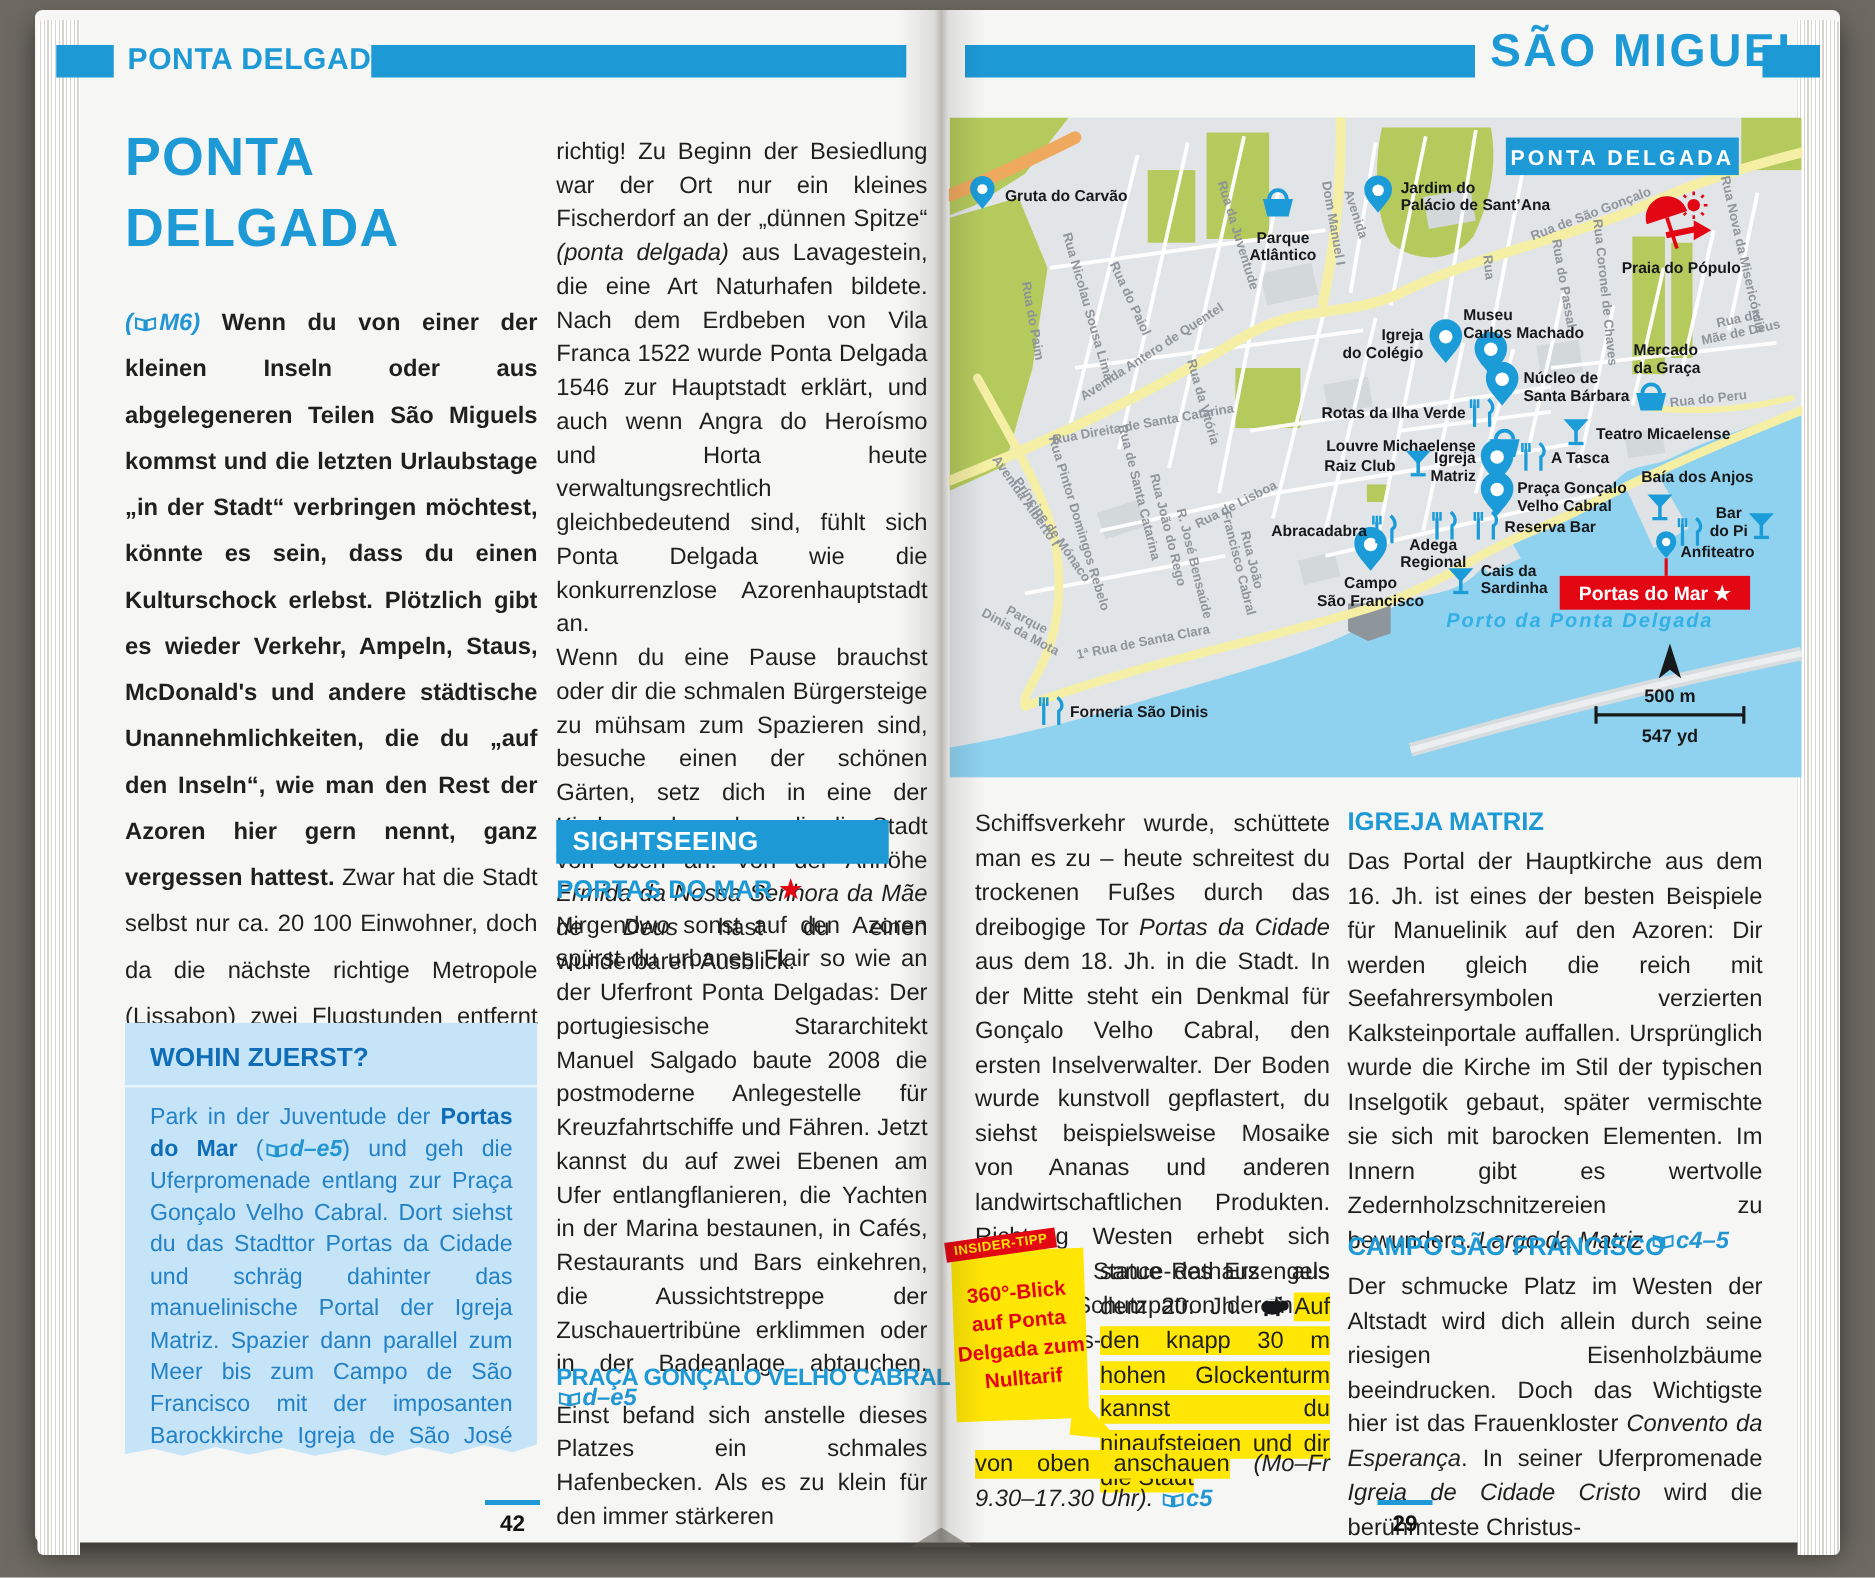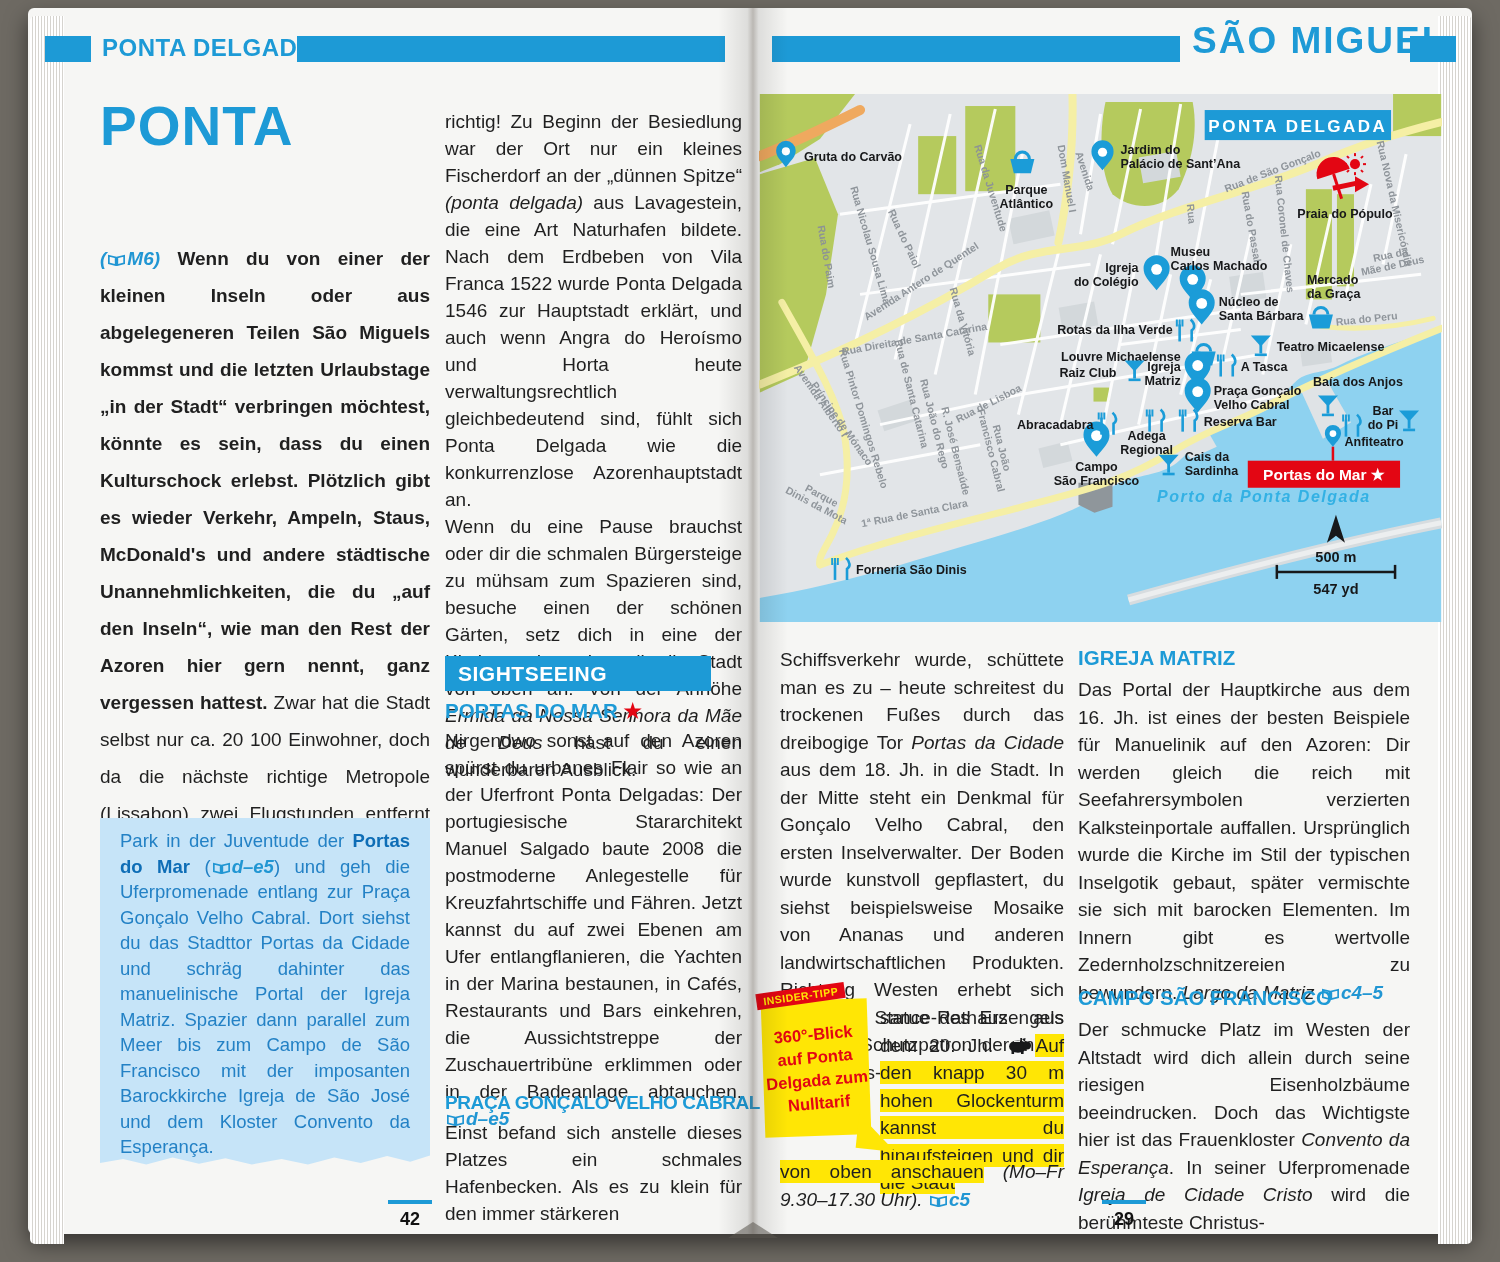--- a/index.html
+++ b/index.html
@@ -11,21 +11,21 @@
   .spine{position:absolute;left:718px;top:8px;width:70px;height:1226px;
     background:linear-gradient(90deg,rgba(0,0,0,0) 0%,rgba(0,0,0,.10) 42%,rgba(90,82,74,.38) 50%,rgba(0,0,0,.10) 58%,rgba(0,0,0,0) 100%);}
   .spine-notch{position:absolute;left:728px;top:1222px;width:50px;height:16px;background:#5a554f;clip-path:polygon(0 100%,50% 0,100% 100%);opacity:.55;}
 
   
   .hsq{position:absolute;background:#1d9ad6;}
   .hbar{position:absolute;background:#1d9ad6;}
   .htext{position:absolute;color:#1d9ad6;font-weight:bold;letter-spacing:.5px;}
 
   
-  .bigtitle{position:absolute;left:100px;top:98px;color:#1d9ad6;font-weight:bold;font-size:55px;line-height:57px;letter-spacing:1px;}
+  .bigtitle{position:absolute;left:100px;top:98px;color:#1d9ad6;font-weight:bold;font-size:43px;line-height:57px;letter-spacing:1px;}
 
   .col{position:absolute;text-align:justify;color:#1f1f1f;font-size:19px;line-height:37px;}
   .col p{margin:0;}
   .bold{font-weight:bold;}
   .mapref{color:#2196d3;font-style:italic;font-weight:bold;white-space:nowrap;}
   .mapref.normalw{font-weight:bold;}
   .bico{width:17px;height:12px;vertical-align:-1px;margin:0 2px;}
   .bico path{fill:none;stroke:currentColor;stroke-width:2;}
 
   
@@ -65,30 +65,32 @@
 <div class="spread"></div>
 <div class="stack left"></div>
 <div class="stack right"></div>
 
 <div class="hsq" style="left:45px;top:36px;width:46px;height:26px;"></div>
 <div class="htext" style="left:102px;top:34px;font-size:24px;">PONTA DELGADA</div>
 <div class="hbar" style="left:297px;top:36px;width:428px;height:26px;"></div>
 
 <div class="bigtitle">
   <div>PONTA</div>
+  <div>DELGADA</div>
 </div>
 
 <div class="col" style="left:100px;top:240px;width:330px;">
   <p><span class="mapref"><span>(</span><svg class="bico" viewBox="0 0 20 14">
           <path d="M1,2 L9,4 L9,13 L1,11 Z M19,2 L11,4 L11,13 L19,11 Z"></path>
         </svg><span>M6</span><span>) </span></span><span class="bold">Wenn du von einer der kleinen Inseln oder aus abgelegeneren Teilen São Miguels kommst und die letzten Urlaubstage „in der Stadt“ verbringen möchtest, könnte es sein, dass du einen Kulturschock erlebst. Plötzlich gibt es wieder Verkehr, Ampeln, Staus, McDonald's und andere städtische Unannehmlichkeiten, die du „auf den Inseln“, wie man den Rest der Azoren hier gern nennt, ganz vergessen hattest.</span>
   <span>Zwar hat die Stadt selbst nur ca. 20 100 Einwohner, doch da die nächste richtige Metropole (Lissabon) zwei Flugstunden entfernt liegt, hat sich Ponta Delgada zum urbanen Zentrum der Azoren entwickelt. Wenn du mal wieder richtig ausgehen und etwas Auswahl beim Shoppen oder Speisen haben möchtest, dann bist du hier</span></p>
 </div>
 
 <div class="bluebox">
+  <div class="bb-head">WOHIN ZUERST?</div>
   <div class="bb-body">
     <span>Park in der Juventude der </span><span class="bb-bold">Portas do Mar</span><span> (</span><span class="mapref"><svg class="bico" viewBox="0 0 20 14">
           <path d="M1,2 L9,4 L9,13 L1,11 Z M19,2 L11,4 L11,13 L19,11 Z"></path>
         </svg><span>d–e5</span></span><span>) und geh die Uferpromenade entlang zur Praça Gonçalo Velho Cabral. Dort siehst du das Stadttor Portas da Cidade und schräg dahinter das manuelinische Portal der Igreja Matriz. Spazier dann parallel zum Meer bis zum Campo de São Francisco mit der imposanten Barockkirche Igreja de São José und dem Kloster Convento da Esperança.</span>
   </div>
 </div>
 
 <div class="pagenum" style="left:382px;top:1200px;">
   <span class="pline"></span>
   <span>42</span>

